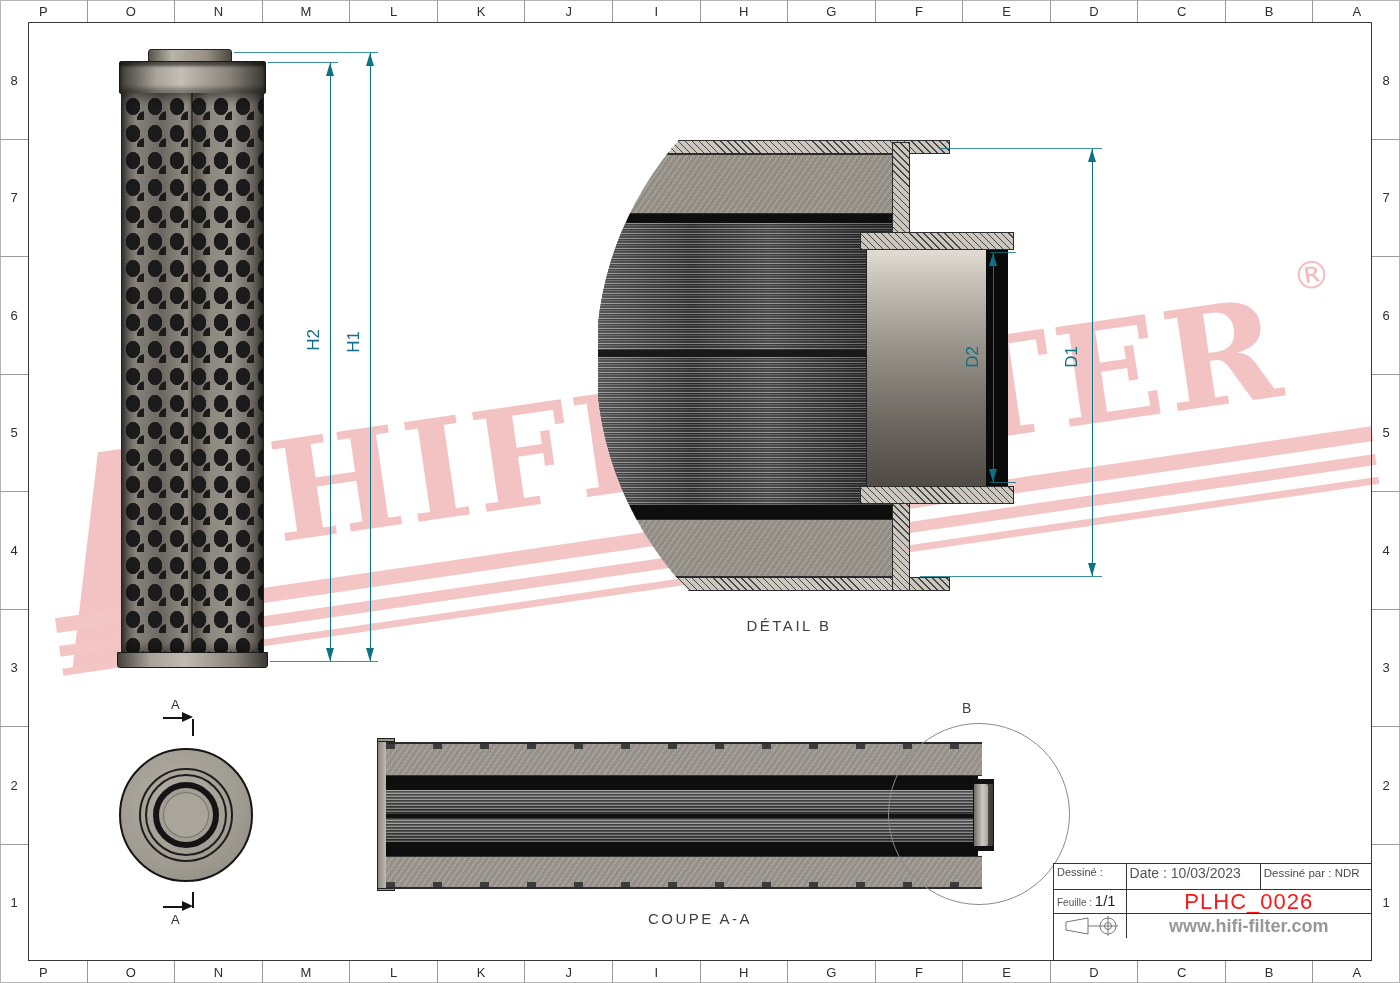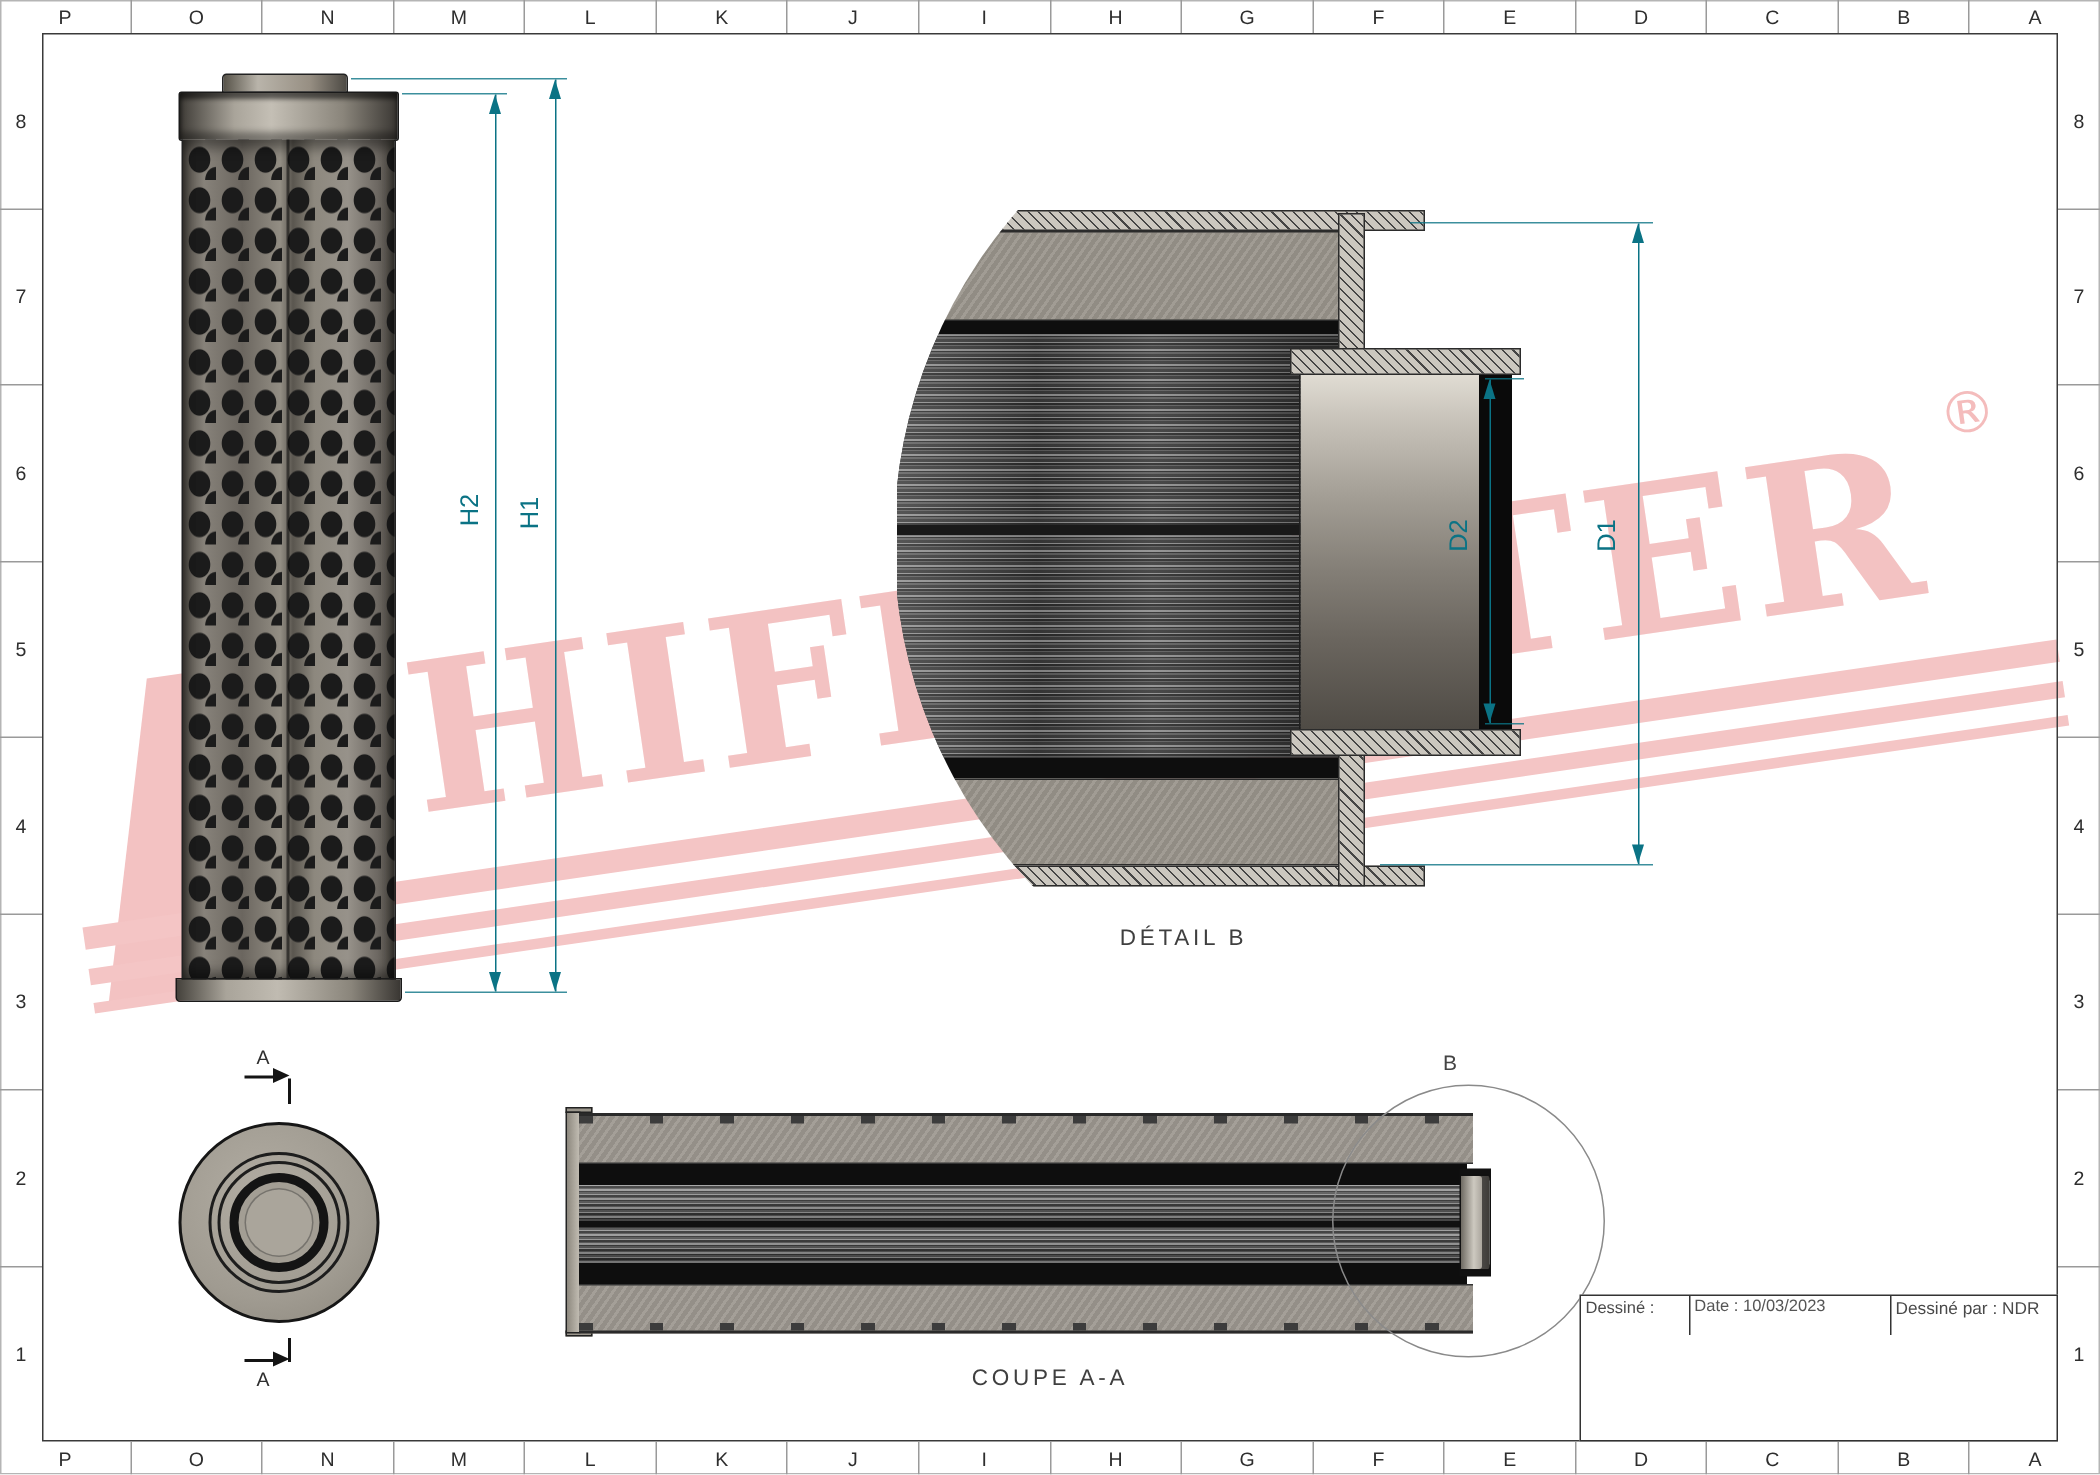--- a/index.html
+++ b/index.html
@@ -131,21 +131,21 @@
 
   
   .tblock{position:absolute;left:1053px;top:863px;width:319px;height:98px;background:#fff;
     border:1px solid #333;z-index:9;display:flex;flex-direction:column;font-size:11px;color:#4a4a4a}
   .trow{display:flex;border-bottom:1px solid #333}
   .trow:last-child{border-bottom:none}
   .tcell{border-right:1px solid #333;overflow:hidden}
   .tcell:last-child{border-right:none}
   .r1{height:26px}.r2{height:24px}.r3{height:24px}.r4{height:24px;flex:1}
   .c-mat{width:73px;padding:2px 3px}
-  .c-date{width:135px;padding:1px 3px;font-size:11px;color:#555}
+  .c-date{width:135px;padding:1px 3px;font-size:14px;color:#555}
   .c-des{width:111px;padding:3px 3px;font-size:11.5px}
   .c-feuille{width:73px;padding:2px 3px;font-size:10px;color:#555}
   .c-feuille b{font-size:15px;color:#222;font-weight:normal}
   .c-part{width:246px;display:flex;align-items:center;justify-content:center;
     font-size:22px;color:#fb1717;letter-spacing:1px}
   .c-sym{width:73px;display:flex;align-items:center;justify-content:center}
   .c-www{width:246px;display:flex;align-items:center;justify-content:center;
     font-size:18px;font-weight:bold;color:#979797}
   .c-sw{width:73px;display:flex;align-items:center;justify-content:center;font-size:12px;color:#333}
   .c-brand{width:135px;display:flex;align-items:center;justify-content:center;
@@ -251,20 +251,37 @@
 <div class="arr arr-down" style="left:1088px;top:563px"></div>
 <div class="dlab" style="left:962px;top:347px">D2</div>
 <div class="dlab" style="left:1061px;top:347px">D1</div>
 <div class="caption" style="left:689px;top:617px;width:200px">DÉTAIL B</div>
 
 <div class="tblock">
   <div class="trow r1">
     <div class="tcell c-mat">Dessiné :</div>
     <div class="tcell c-date">Date : 10/03/2023</div>
     <div class="tcell c-des">Dessiné par : NDR</div>
+  </div>
+  <div class="trow r2">
+    <div class="tcell c-feuille"><span>Feuille :</span> <b>1/1</b></div>
+    <div class="tcell c-part">PLHC_0026</div>
+  </div>
+  <div class="trow r3">
+    <div class="tcell c-sym">
+      <svg width="64" height="22" viewBox="0 0 64 22">
+        <polygon points="8,7 30,3 30,19 8,15" fill="none" stroke="#777" stroke-width="1"></polygon>
+        <line x1="30" y1="11" x2="40" y2="11" stroke="#777" stroke-width="1"></line>
+        <circle cx="50" cy="11" r="8" fill="none" stroke="#777" stroke-width="1"></circle>
+        <circle cx="50" cy="11" r="3.5" fill="none" stroke="#777" stroke-width="1"></circle>
+        <line x1="40" y1="11" x2="60" y2="11" stroke="#777" stroke-width="1"></line>
+        <line x1="50" y1="1" x2="50" y2="21" stroke="#777" stroke-width="1"></line>
+      </svg>
+    </div>
+    <div class="tcell c-www">www.hifi-filter.com</div>
   </div>
 </div>
 
 <div class="outer-edge"></div>
 <div class="inner-frame"></div>
 <div class="band band-top">
   <div class="gcell">P</div>
   <div class="gcell">O</div>
   <div class="gcell">N</div>
   <div class="gcell">M</div>

